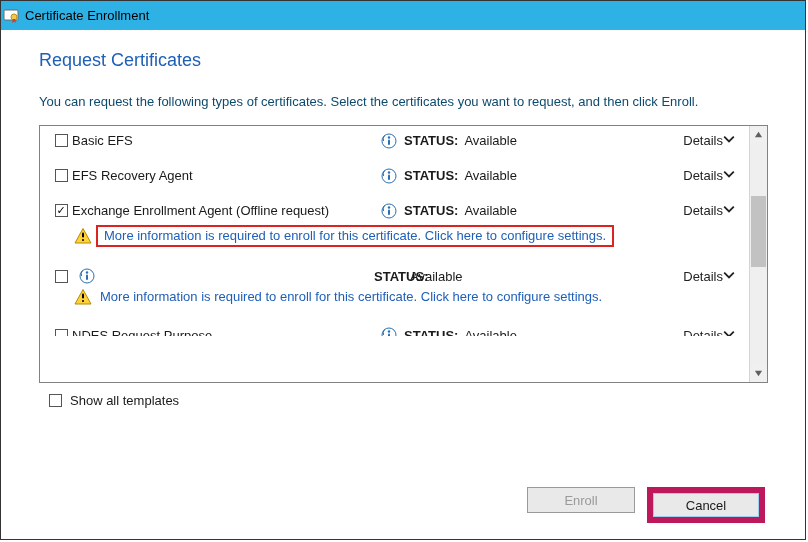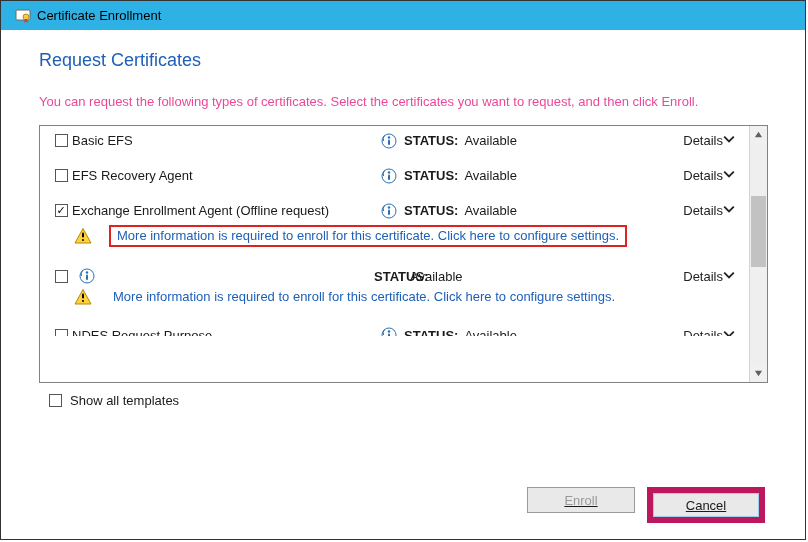--- a/index.html
+++ b/index.html
@@ -18,21 +18,21 @@
     height: 540px;
     border: 1px solid #333;
     box-sizing: border-box;
   }
   
   .titlebar {
     height: 29px;
     background: #2eb2e6;
     display: flex;
     align-items: center;
-    padding-left: 14px;
+    padding-left: 2px;
     font-size: 13px;
     color: #000;
     box-sizing: border-box;
   }
   .titlebar .tb-icon {
     width: 16px; height: 16px;
     margin-right: 6px;
     display: inline-flex;
     align-items: center;
     justify-content: center;
@@ -44,21 +44,21 @@
   .page-heading {
     color: #1e5fb8;
     font-size: 18px;
     font-weight: 400;
     margin-bottom: 22px;
   }
   .page-desc {
     font-size: 13px;
     line-height: 1.35;
     margin-bottom: 14px;
-    color: #ec4899;
+    color: #0c4a6e;
     max-width: 730px;
   }
   
   .list-panel {
     border: 1px solid #828282;
     width: 727px;
     height: 256px;
     position: relative;
     display: flex;
   }
@@ -123,21 +123,21 @@
   .cert-row .details {
     justify-self:end;
     display:flex; align-items:center; 
     font-size:13px; color:#222;
   }
   .row-gap { height:14px; }
 
   .sub-link-row {
     display:flex; align-items:center;
     padding: 2px 14px 4px 34px;
-    gap:21px;
+    gap:8px;
   }
   .sub-link-row .link {
     color: #1e5fb8;
     font-size:13px;
     cursor: pointer;
     line-height:1.3;
   }
   .sub-link-row.highlight .link {
     border: 2px solid #d22;
     padding: 1px 6px 1px 6px;
@@ -156,21 +156,21 @@
   .below-row .chk2 {
     width:13px; height:13px; border:1px solid #555; box-sizing:border-box;
     background:#fff;
   }
 
   
   .footer {
     position: absolute;
     bottom: 16px;
     right: 40px;
-    display:flex; gap:12px;text-decoration:underline;
+    display:flex; gap:12px;
   }
   .btn {
     min-width: 78px;
     height: 24px;
     border: 1px solid #9a9a9a;
     background: #e9e9e9;
     font-size:13px;
     display:flex; align-items:center; justify-content:center;
     padding: 0 14px;
   }

